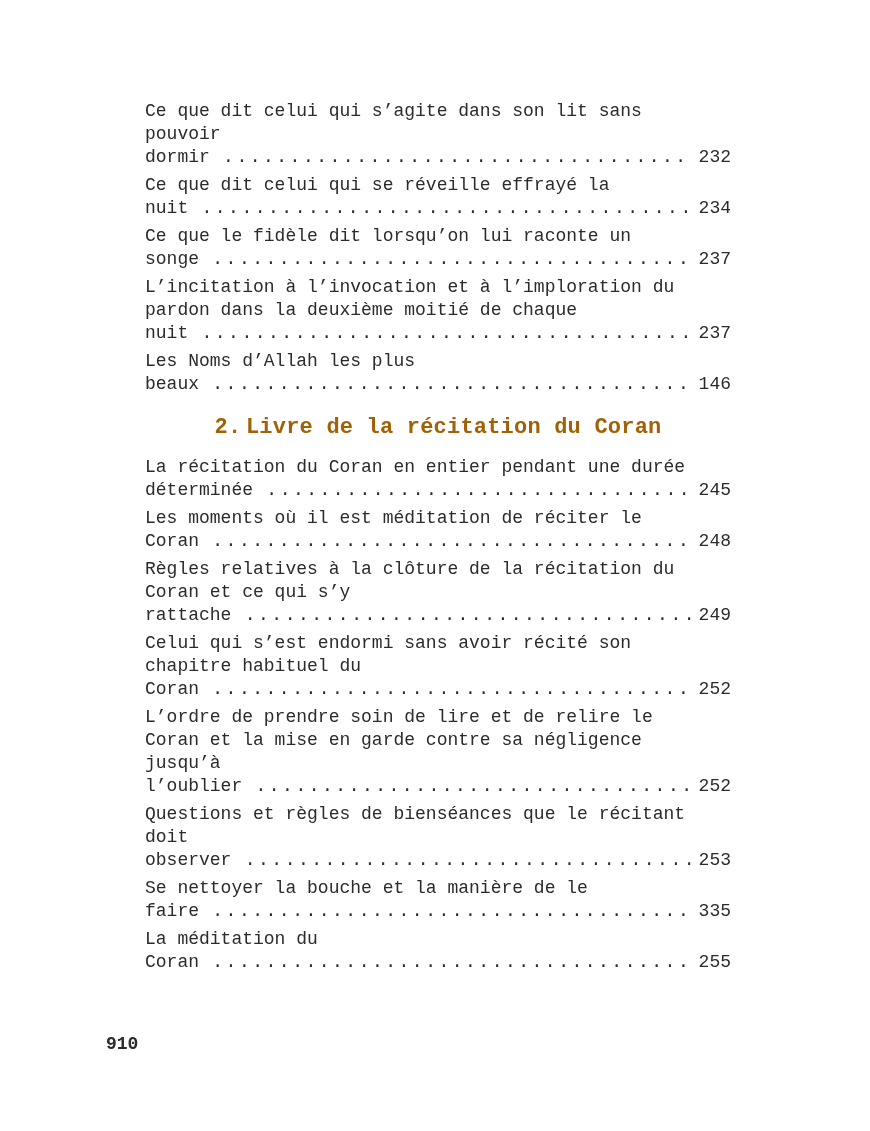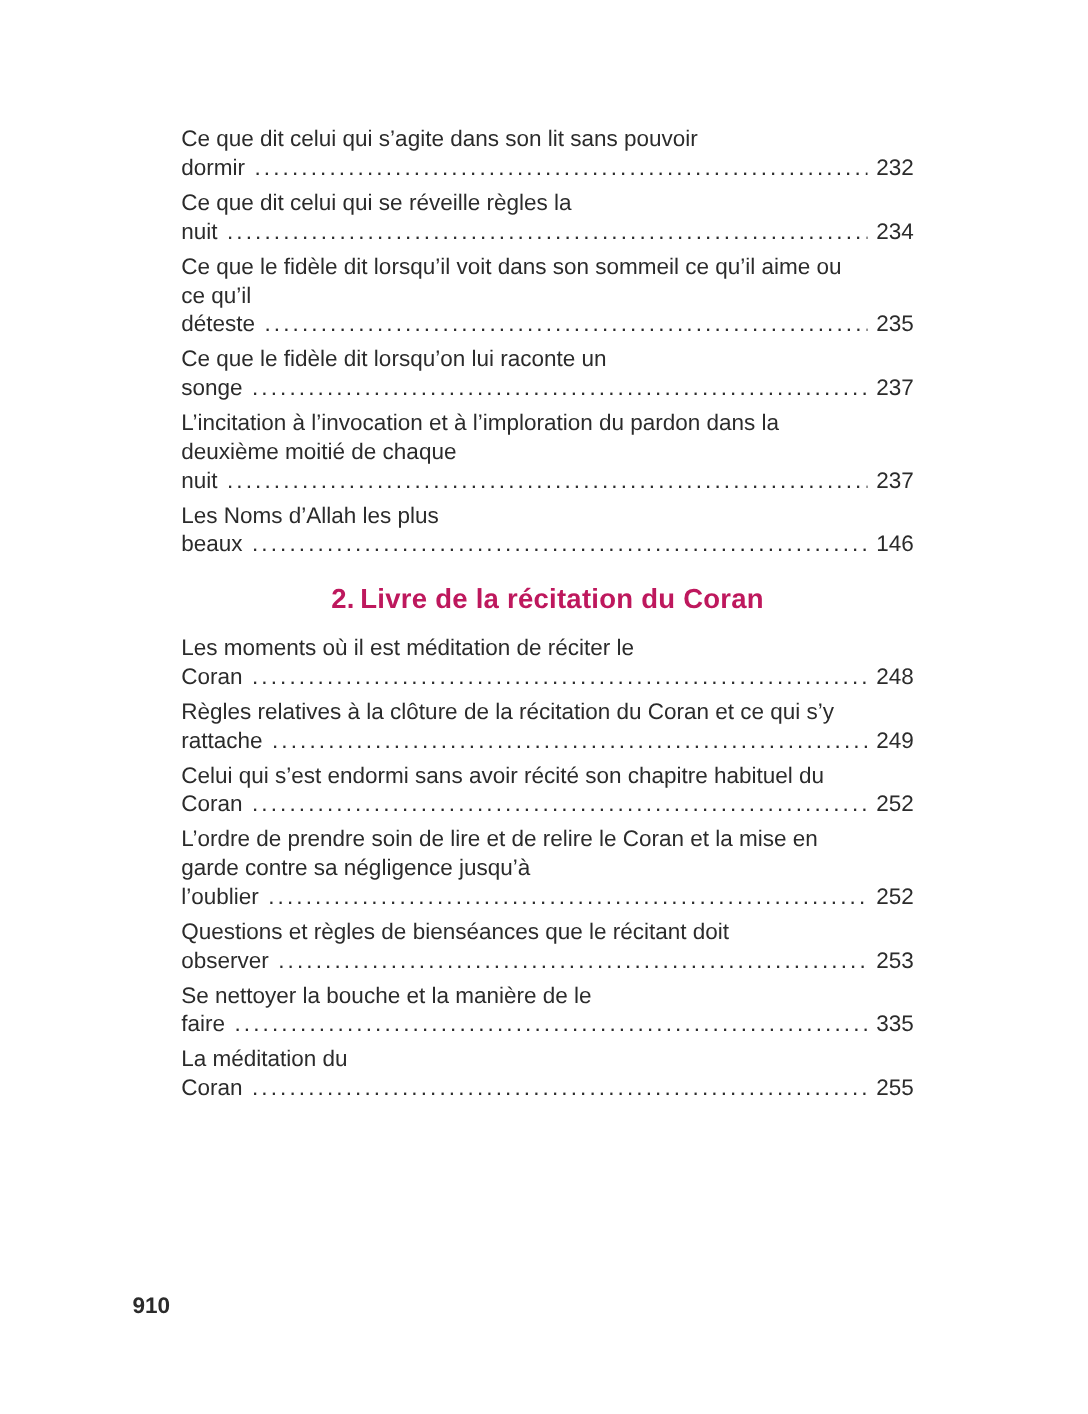--- a/index.html
+++ b/index.html
@@ -6,21 +6,21 @@
     margin: 0;
     padding: 0;
     background: #ffffff;
   }
   .page {
     position: relative;
     width: 870px;
     height: 1131px;
     background: #ffffff;
     overflow: hidden;
-    font-family: Liberation Sans, sans-serif;
+    font-family: Liberation Mono, monospace;
     color: #2b2b2b;
   }
   .toc {
     position: absolute;
     left: 145px;
     top: 100px;
     width: 586px;
   }
   .toc-section { margin: 0; }
   .section-heading {
@@ -65,42 +65,42 @@
 <body>
 
 <div class="page">
   <main class="toc" id="toc-root" style="color: rgb(43, 43, 43);">
       <section class="toc-section">
         <div class="toc-entry">
           <span class="toc-title">Ce que dit celui qui s’agite dans son lit sans pouvoir dormir</span>
           <span class="toc-page">232</span>
         </div>
         <div class="toc-entry">
-          <span class="toc-title">Ce que dit celui qui se réveille règles la nuit</span>
+          <span class="toc-title">Ce que dit celui qui se réveille effrayé la nuit</span>
           <span class="toc-page">234</span>
-        </div>
-        <div class="toc-entry">
-          <span class="toc-title">Ce que le fidèle dit lorsqu’il voit dans son sommeil ce qu’il aime ou ce qu’il déteste</span>
-          <span class="toc-page">235</span>
         </div>
         <div class="toc-entry">
           <span class="toc-title">Ce que le fidèle dit lorsqu’on lui raconte un songe</span>
           <span class="toc-page">237</span>
         </div>
         <div class="toc-entry">
           <span class="toc-title">L’incitation à l’invocation et à l’imploration du pardon dans la deuxième moitié de chaque nuit</span>
           <span class="toc-page">237</span>
         </div>
         <div class="toc-entry">
           <span class="toc-title">Les Noms d’Allah les plus beaux</span>
           <span class="toc-page">146</span>
         </div>
       </section>
       <section class="toc-section">
-        <h2 class="section-heading" style="color: #be185d;">2. Livre de la récitation du Coran</h2>
+        <h2 class="section-heading" style="color: #a16207;">2. Livre de la récitation du Coran</h2>
+        <div class="toc-entry">
+          <span class="toc-title">La récitation du Coran en entier pendant une durée déterminée</span>
+          <span class="toc-page">245</span>
+        </div>
         <div class="toc-entry">
           <span class="toc-title">Les moments où il est méditation de réciter le Coran</span>
           <span class="toc-page">248</span>
         </div>
         <div class="toc-entry">
           <span class="toc-title">Règles relatives à la clôture de la récitation du Coran et ce qui s’y rattache</span>
           <span class="toc-page">249</span>
         </div>
         <div class="toc-entry">
           <span class="toc-title">Celui qui s’est endormi sans avoir récité son chapitre habituel du Coran</span>

